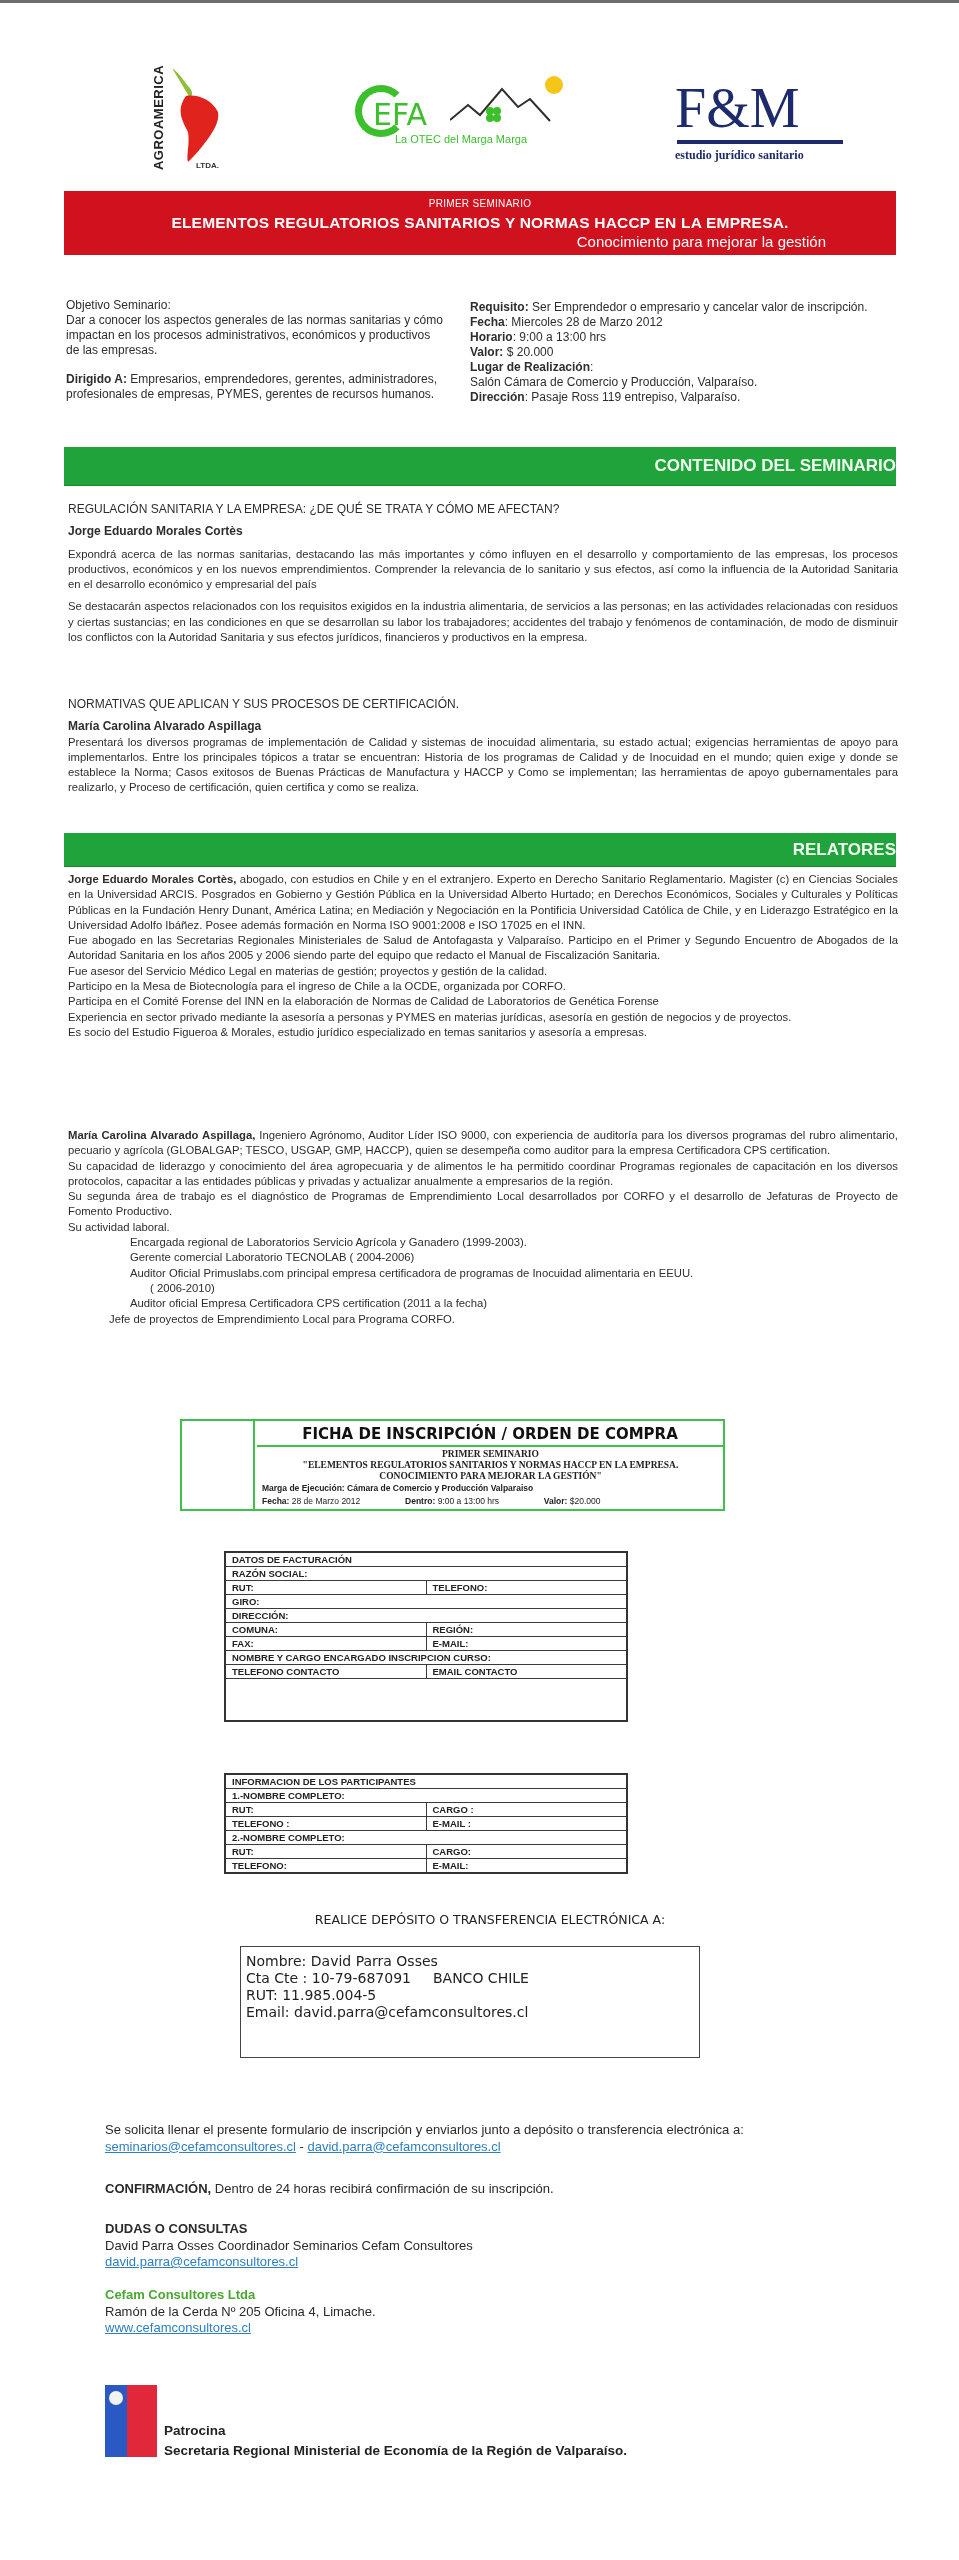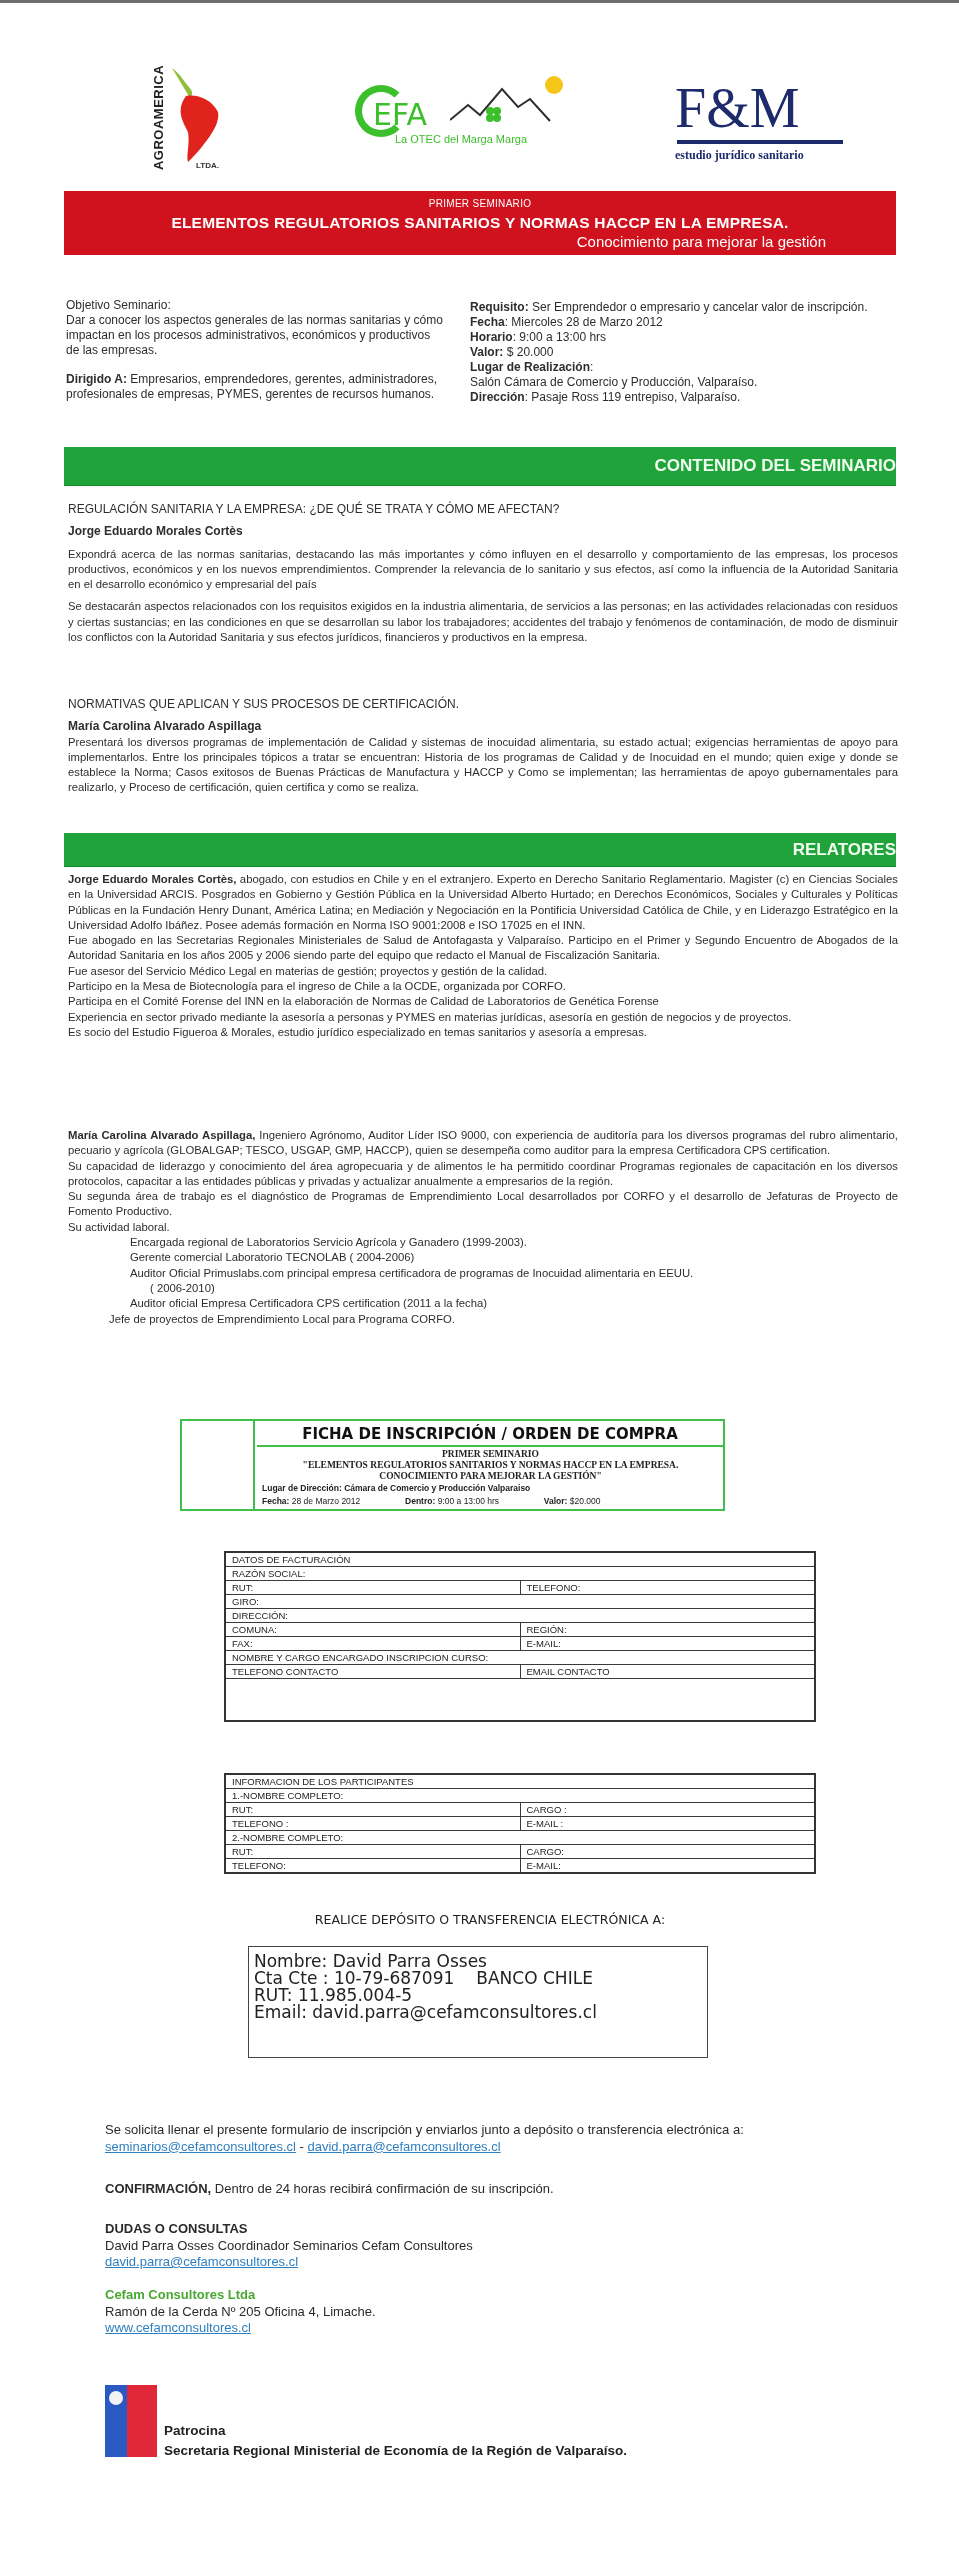--- a/index.html
+++ b/index.html
@@ -74,32 +74,32 @@
     position: absolute; left: 75px; top: 0; right: 0; height: 26px; border-bottom: 2px solid #3fbf4c;
     text-align: center; font-family: "DejaVu Sans", sans-serif; font-weight: bold; font-size: 15px; line-height: 26px; color: #111;
   }
   .form-head .body { position: absolute; left: 80px; top: 28px; right: 4px; font-size: 8.5px; color: #222; }
   .form-head .serif { font-family: "Liberation Serif", serif; font-weight: bold; text-align: center; font-size: 9.5px; line-height: 11px; }
   .form-head .row { font-family: "Liberation Sans", sans-serif; font-size: 8.5px; line-height: 13px; }
   .form-head .row b { font-weight: bold; }
   .form-head .row span.gap { display: inline-block; width: 40px; }
 
   table.grid {
-    position: absolute; left: 224px; border-collapse: collapse; width: 592px;
-    font-size: 9.5px; font-weight: normal; color: #222;
+    position: absolute; left: 224px; border-collapse: collapse; width: 404px;
+    font-size: 9.5px; font-weight: bold; color: #222;
   }
   table.grid td { border: 1.5px solid #3a3a3a; padding: 1px 6px; height: 14px; vertical-align: middle; }
   table.grid td.half { width: 50%; }
   table.grid td.blank { height: 42px; }
   table.grid { border: 2px solid #333; }
 
   .deposit-title { position: absolute; left: 200px; top: 1912px; width: 520px; text-align: center; font-size: 12.5px; color: #222; font-family: "DejaVu Sans", sans-serif; padding-left: 60px; }
   .deposit-box {
-    position: absolute; left: 248px; top: 1946px; width: 460px; height: 112px; border: 1.5px solid #444;
-    padding: 6px 5px; font-family: "DejaVu Sans", sans-serif; font-size: 17px; line-height: 17px; color: #222;
+    position: absolute; left: 240px; top: 1946px; width: 460px; height: 112px; border: 1.5px solid #444;
+    padding: 6px 5px; font-family: "DejaVu Sans", sans-serif; font-size: 14px; line-height: 17px; color: #222;
   }
   .deposit-box .sp { display: inline-block; width: 22px; }
 
   
   .footer { position: absolute; left: 105px; width: 750px; font-size: 13px; line-height: 16.5px; color: #2a2a2a; }
   .footer a { color: #2e7fc0; text-decoration: underline; }
   .footer b { font-weight: bold; }
   .footer .green { color: #48a832; font-weight: bold; }
 
   .seremi { position: absolute; left: 105px; top: 2385px; width: 52px; height: 72px; display: flex; }
@@ -214,21 +214,21 @@
 </div>
 
 <div class="form-head">
   <div class="leftcell"></div>
   <div class="titlecell">FICHA DE INSCRIPCIÓN / ORDEN DE COMPRA</div>
   <div class="body">
     <div class="serif">PRIMER SEMINARIO</div>
     <div class="serif">"ELEMENTOS REGULATORIOS SANITARIOS Y NORMAS HACCP EN LA EMPRESA.</div>
     <div class="serif">CONOCIMIENTO PARA MEJORAR LA GESTIÓN"</div>
     <div class="row">
-      <b>Lugar de Dirección:</b><b> Cámara de Comercio y Producción Valparaiso</b>
+      <b>Marga de Ejecución:</b><b> Cámara de Comercio y Producción Valparaiso</b>
     </div>
     <div class="row">
       <b>Fecha:</b><span>  28 de Marzo 2012</span>
       <span class="gap"></span>
       <b>Dentro:</b><span> 9:00 a 13:00 hrs</span>
       <span class="gap"></span>
       <b>Valor:</b><span> $20.000</span>
     </div>
   </div>
 </div>

